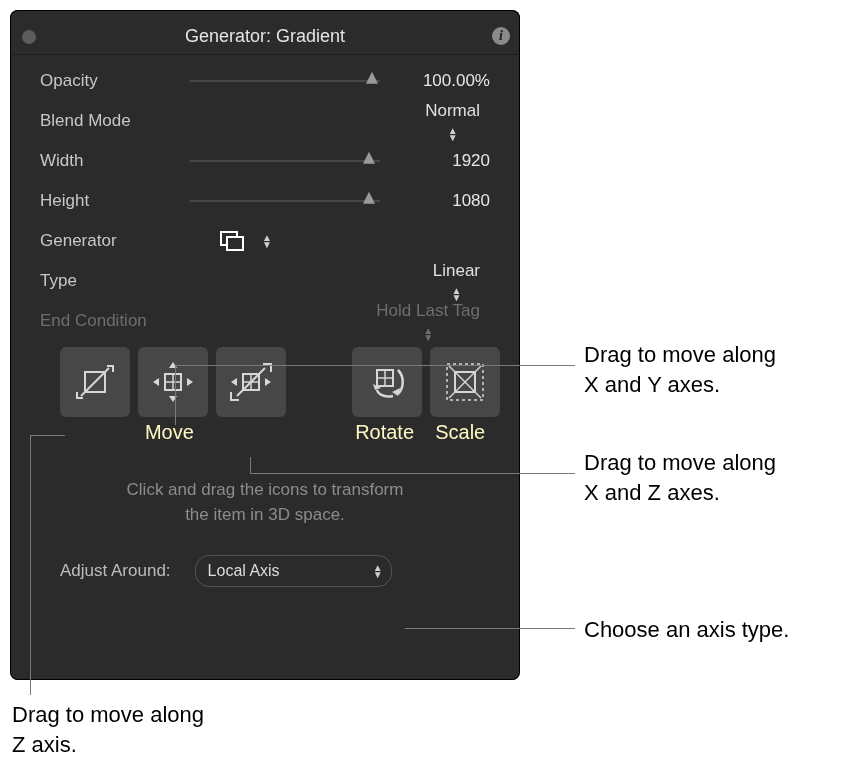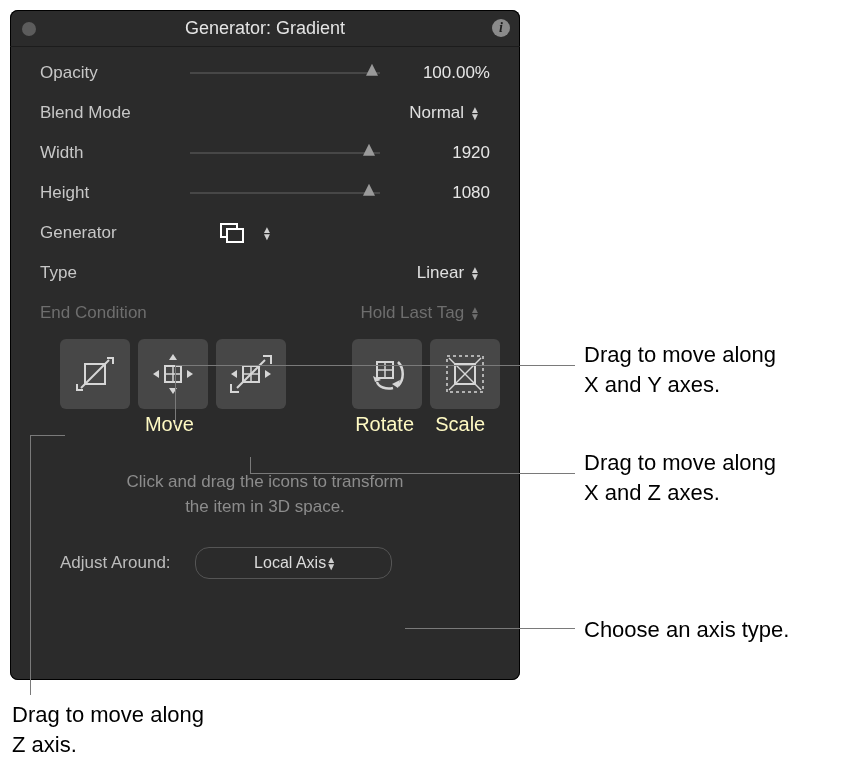--- a/index.html
+++ b/index.html
@@ -25,20 +25,21 @@
     box-shadow: 0 0 0 1px #000 inset;
   }
   .titlebar {
     position: relative;
     height: 36px;
     border-bottom: 1px solid #1c1c1c;
     text-align: center;
     line-height: 36px;
     color: #e4e4e4;
     font-size: 18px;
+    margin-top: 8px;
   }
   .traffic-dot {
     position: absolute;
     left: 12px; top: 12px;
     width: 14px; height: 14px;
     border-radius: 50%;
     background: #5c5c5c;
   }
   .info-dot {
     position: absolute;
@@ -78,20 +79,21 @@
   .slider-thumb svg{display:block;}
   .value {
     flex: 0 0 110px;
     text-align: right;
     color:#e6e6e6;
     font-size: 17px;
   }
   .select-like {
     display:inline-flex; align-items:center; gap:6px;
     color:#e0e0e0;
+    flex-direction:column;
   }
   .select-like.dim{color:#6e6e6e;margin-left:40px;}
   .updown {
     display:inline-block;
     line-height: 7px;
     font-size: 10px;
     color:#cfcfcf;
   }
   .updown.dim{color:#6e6e6e;}
   .gradient-preset{
@@ -120,21 +122,21 @@
   .cap.gap{width:58px;visibility:hidden;}
   .hint{
     text-align:center; color:#8c8c8c; font-size:17px;
     padding: 34px 40px 28px; line-height:1.45;
   }
   .adjust-row{
     display:flex; align-items:center; gap:24px;
     padding: 0 18px 0 50px;
   }
   .select-box{
-    display:flex;align-items:center;justify-content:center;
+    display:flex;align-items:center;justify-content:space-between;
     width:175px;height:30px;padding:0 8px 0 12px;
     border:1px solid #555;border-radius:14px;color:#dcdcdc;font-size:16px;
     background:#2b2b2b;
   }
 
   
   .callout{
     position:absolute;
     color:#000; font-size:22px; line-height:1.35;
   }

